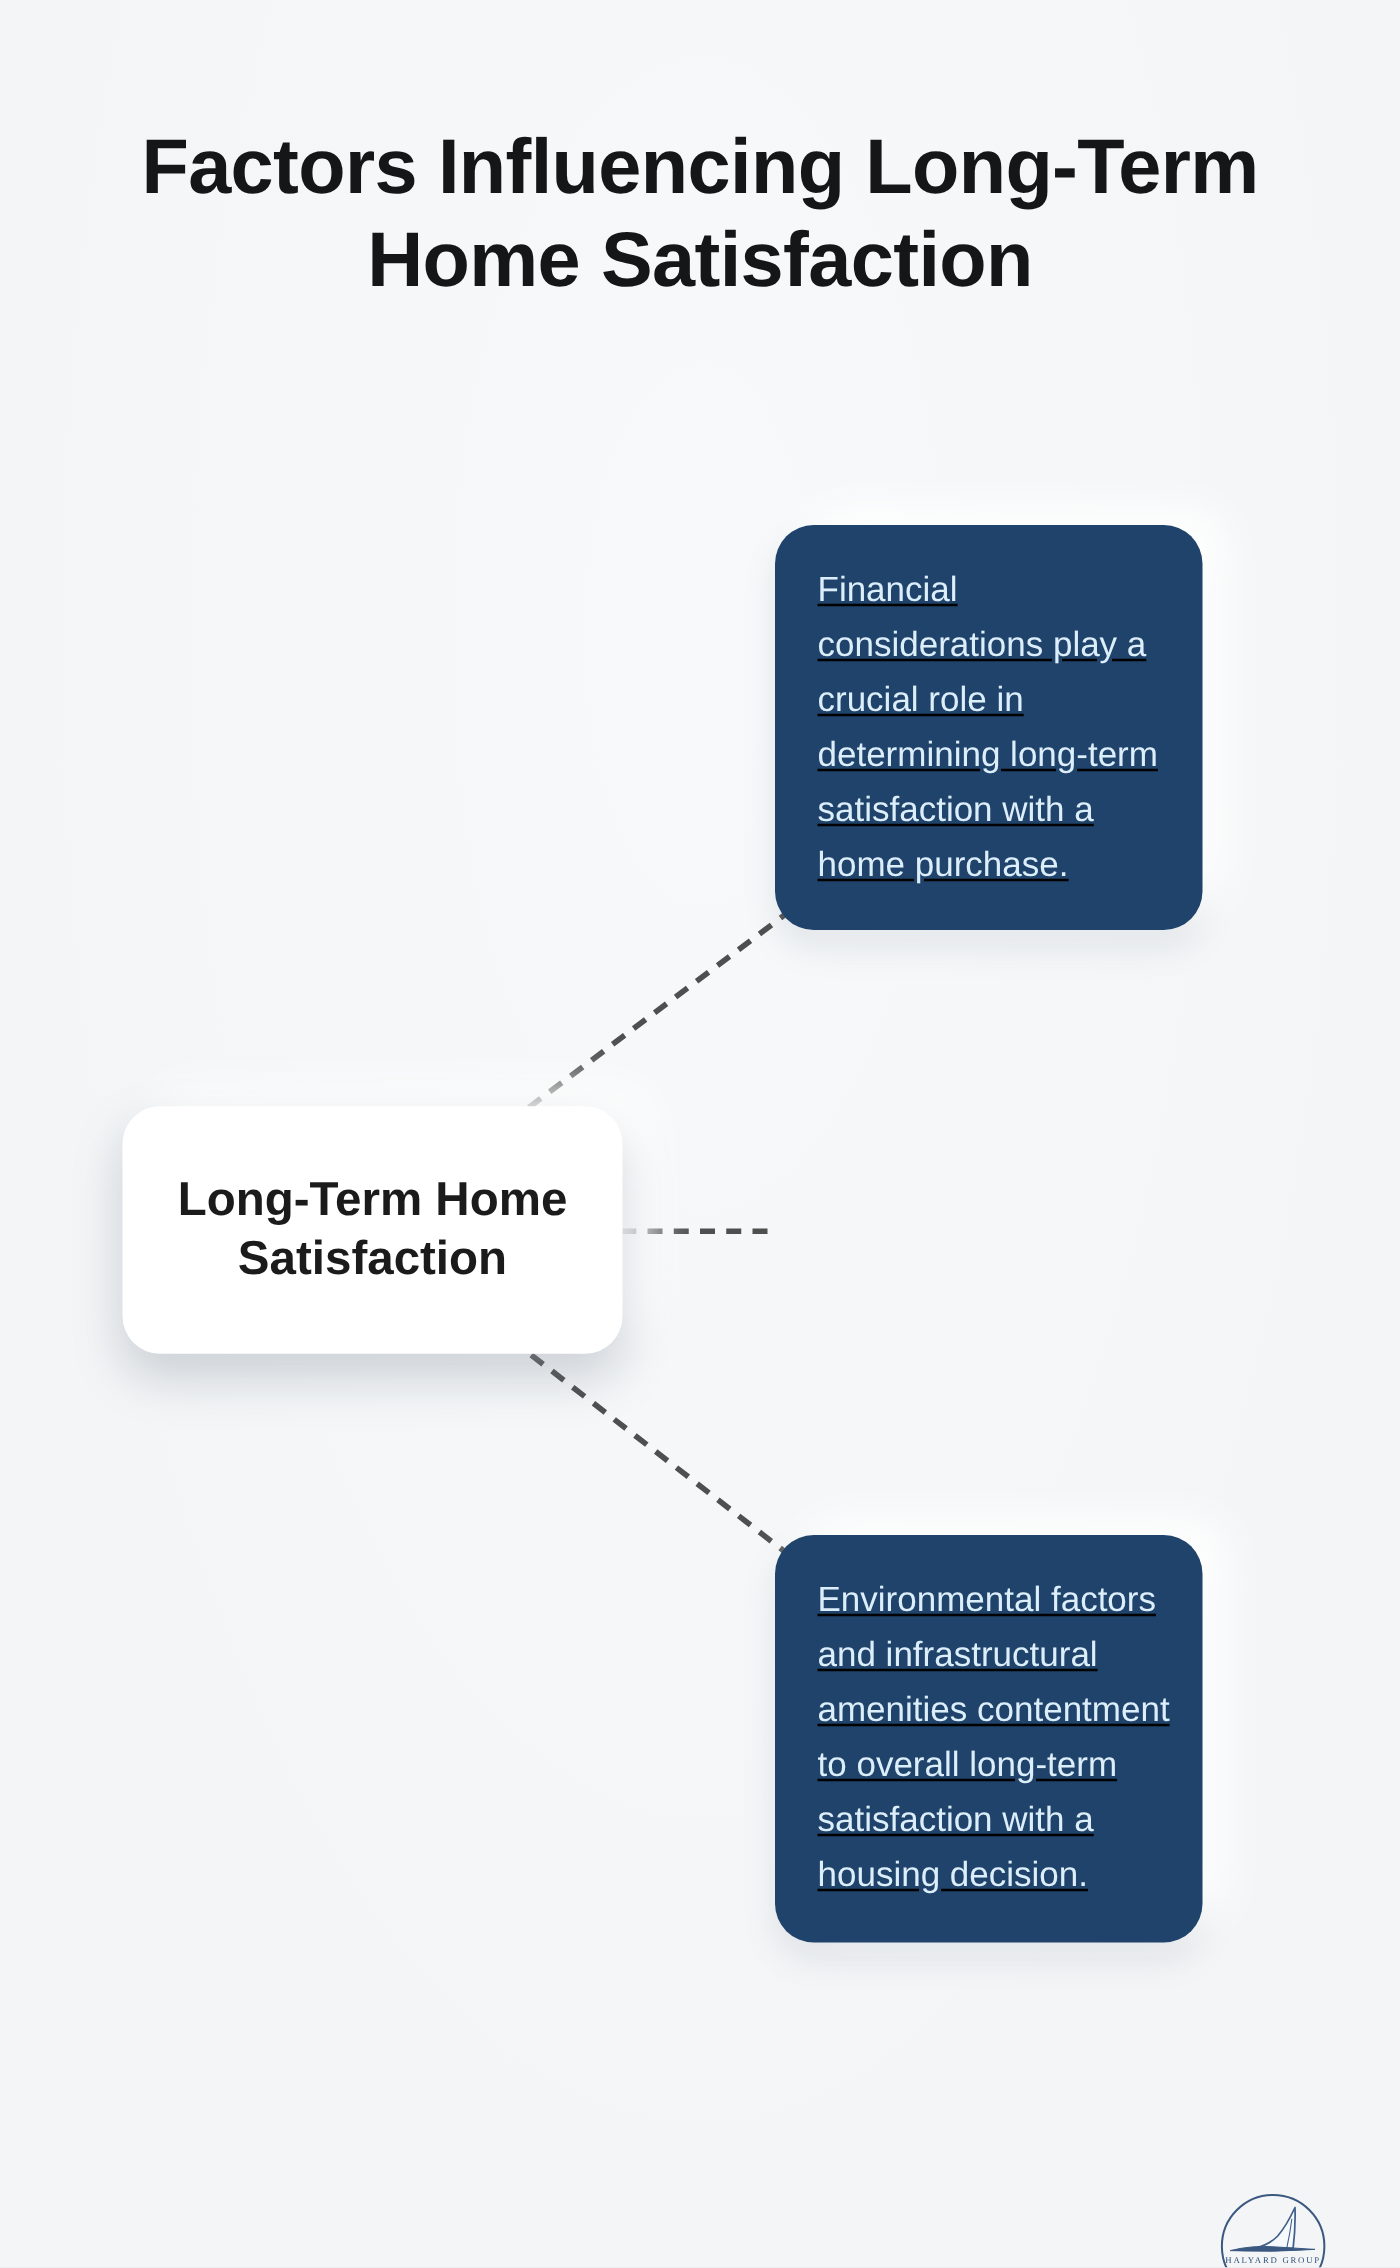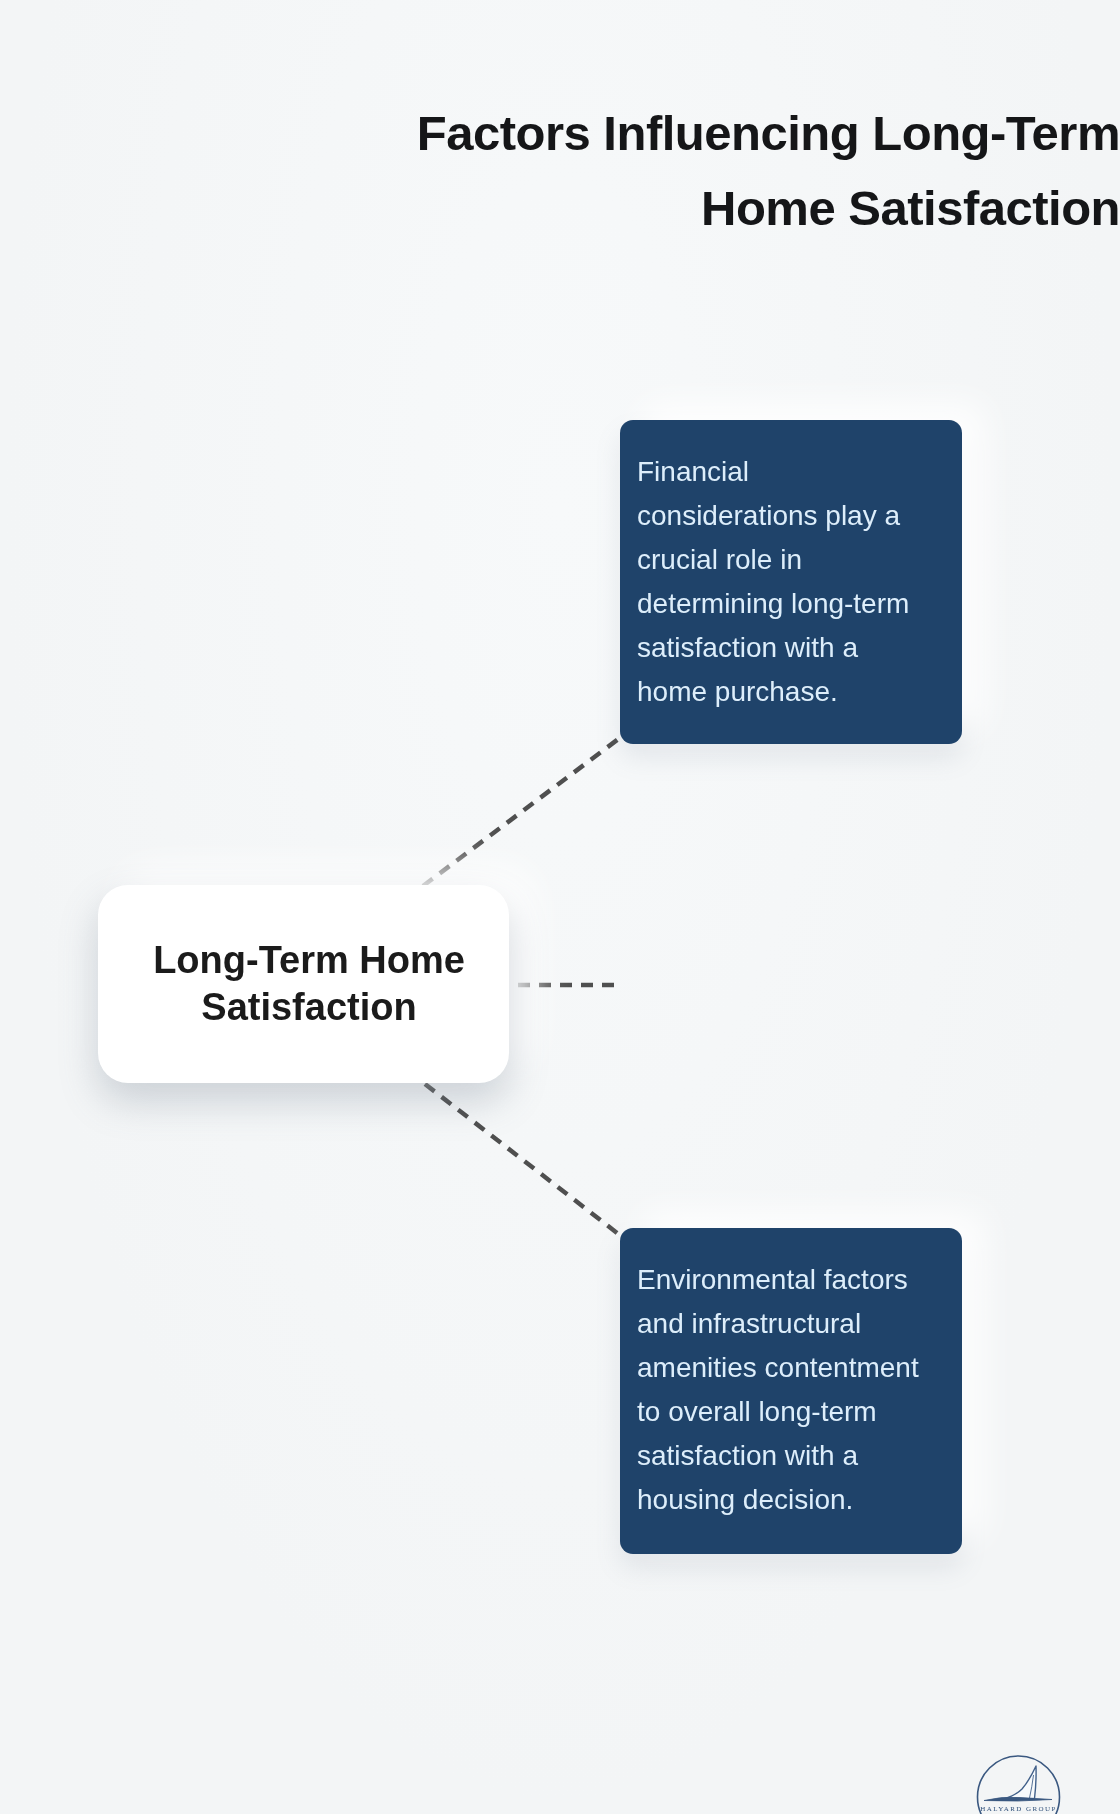--- a/index.html
+++ b/index.html
@@ -15,22 +15,22 @@
     background: radial-gradient(ellipse at 50% 28%, #f7f9fa 0%, var(--background) 70%);
     overflow: hidden;
     font-family: "Liberation Sans", "DejaVu Sans", sans-serif;
   }
   .page-title {
     position: absolute;
     top: 96px;
     left: 0;
     width: 100%;
     margin: 0;
-    text-align: right;
-    font-size: 49px;
+    text-align: center;
+    font-size: 62px;
     line-height: 75px;
     font-weight: 700;
     color: var(--title_text);
     letter-spacing: -0.5px;
     white-space: pre-line;
   }
   .connectors {
     position: absolute;
     top: 0;
     left: 0;
@@ -43,39 +43,39 @@
     left: 98px;
     top: 885px;
     width: 400px;
     height: 198px;
     background: #ffffff;
     border-radius: 30px;
     box-shadow: 0 18px 38px rgba(96, 110, 130, 0.28), 24px -16px 36px rgba(255,255,255,0.95);
     display: flex;
     align-items: center;
     justify-content: center;
-    padding-left: 11px;
   }
   .center-node-label {
     font-size: 38px;
     line-height: 47px;
     font-weight: 700;
     color: #1b1b1b;
     text-align: center;
     white-space: pre-line;
   }
   .factor-card {
     position: absolute;
     left: 620px;
     width: 342px;
     background: var(--navy);
-    border-radius: 13px;
+    border-radius: 31px;
     box-shadow: 22px -16px 34px rgba(255,255,255,0.9), 0 14px 26px rgba(115, 130, 150, 0.14);
     box-sizing: border-box;
-    padding: 30px 24px 26px 17px;
+    padding: 30px 24px 26px 34px;
+    text-decoration: underline;
   }
   .factor-card-financial   { top: 420px;  height: 324px; }
   .factor-card-location    { top: 800px;  height: 368px; }
   .factor-card-environment { top: 1228px; height: 326px; }
   .factor-text {
     margin: 0;
     font-size: 28px;
     line-height: 44px;
     font-weight: 400;
     color: var(--card_text);

